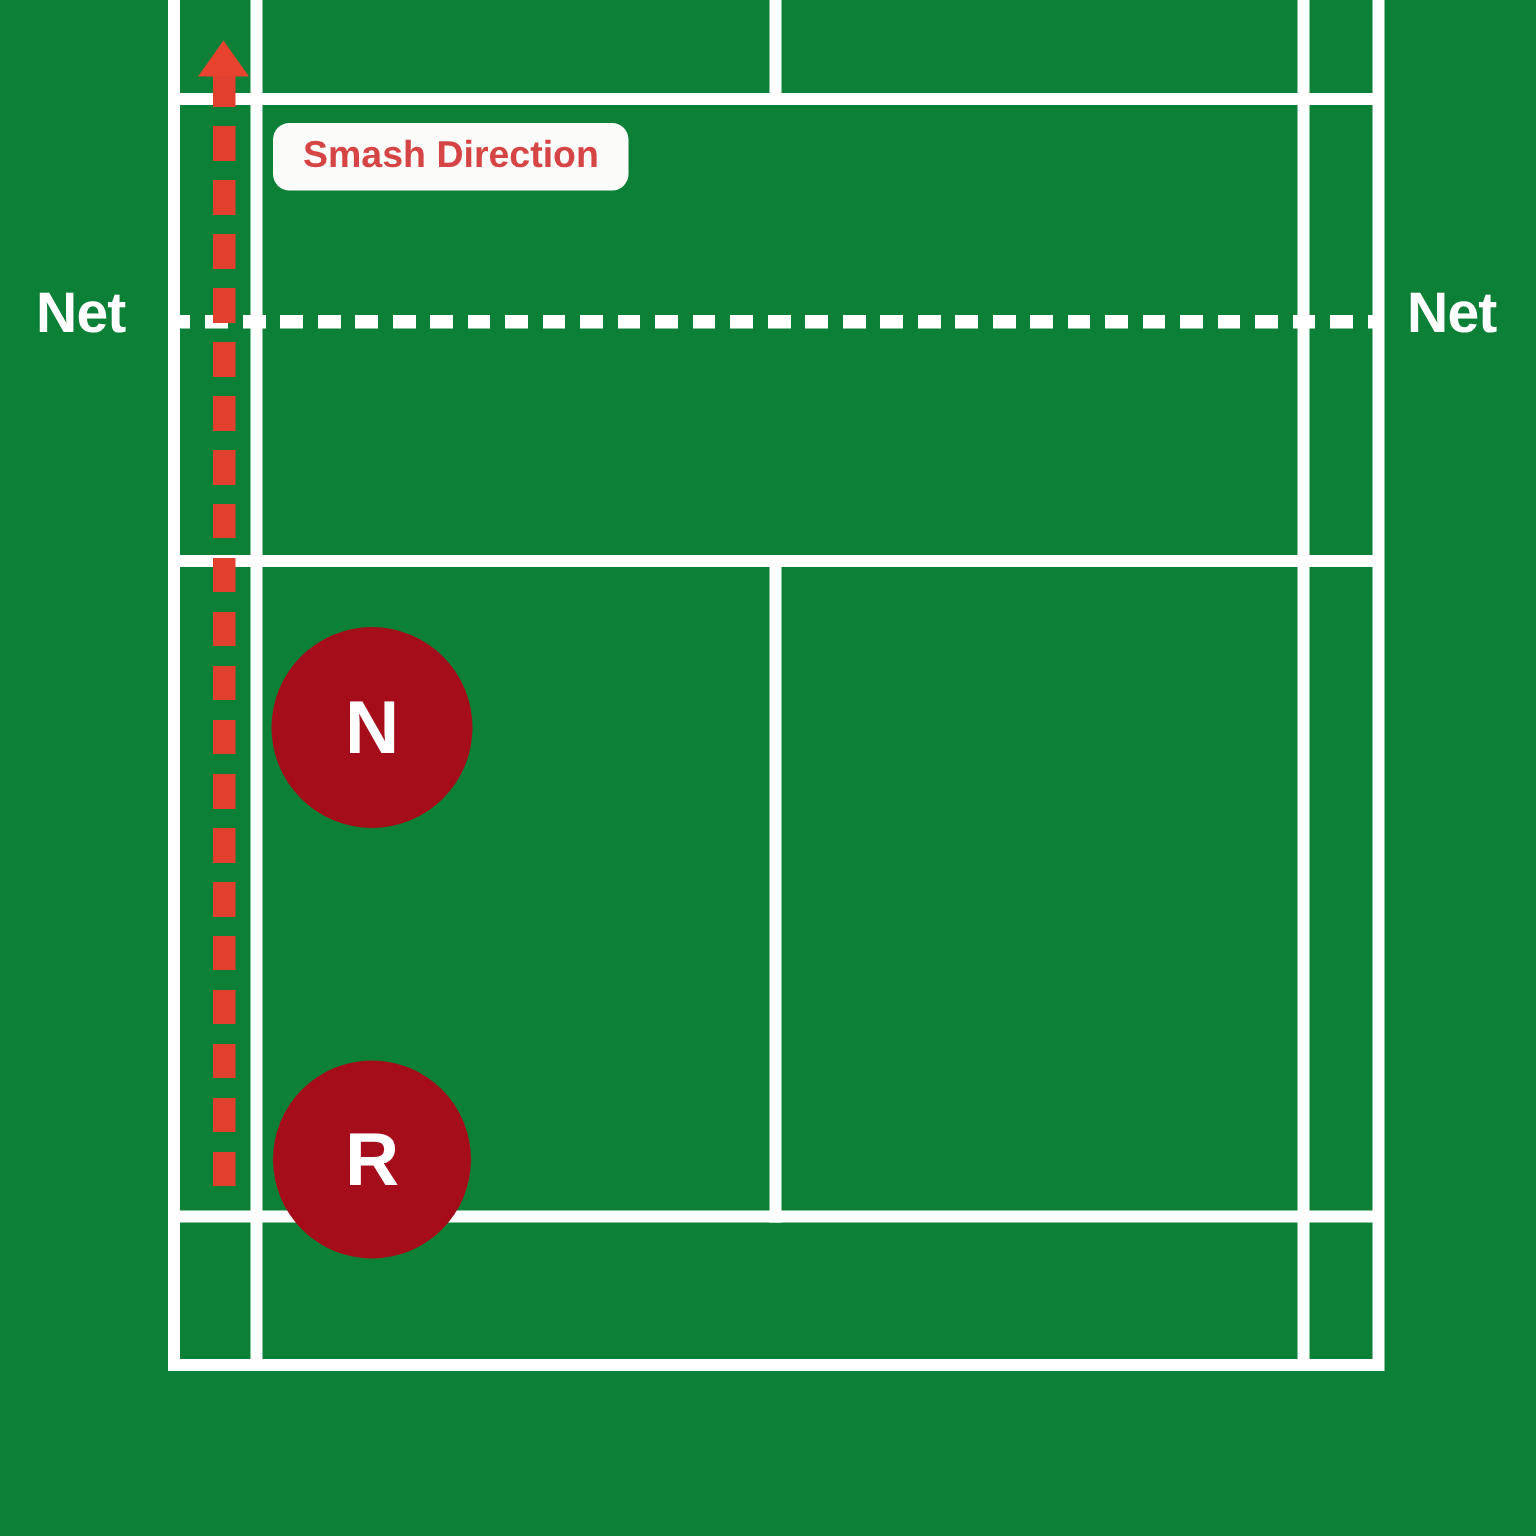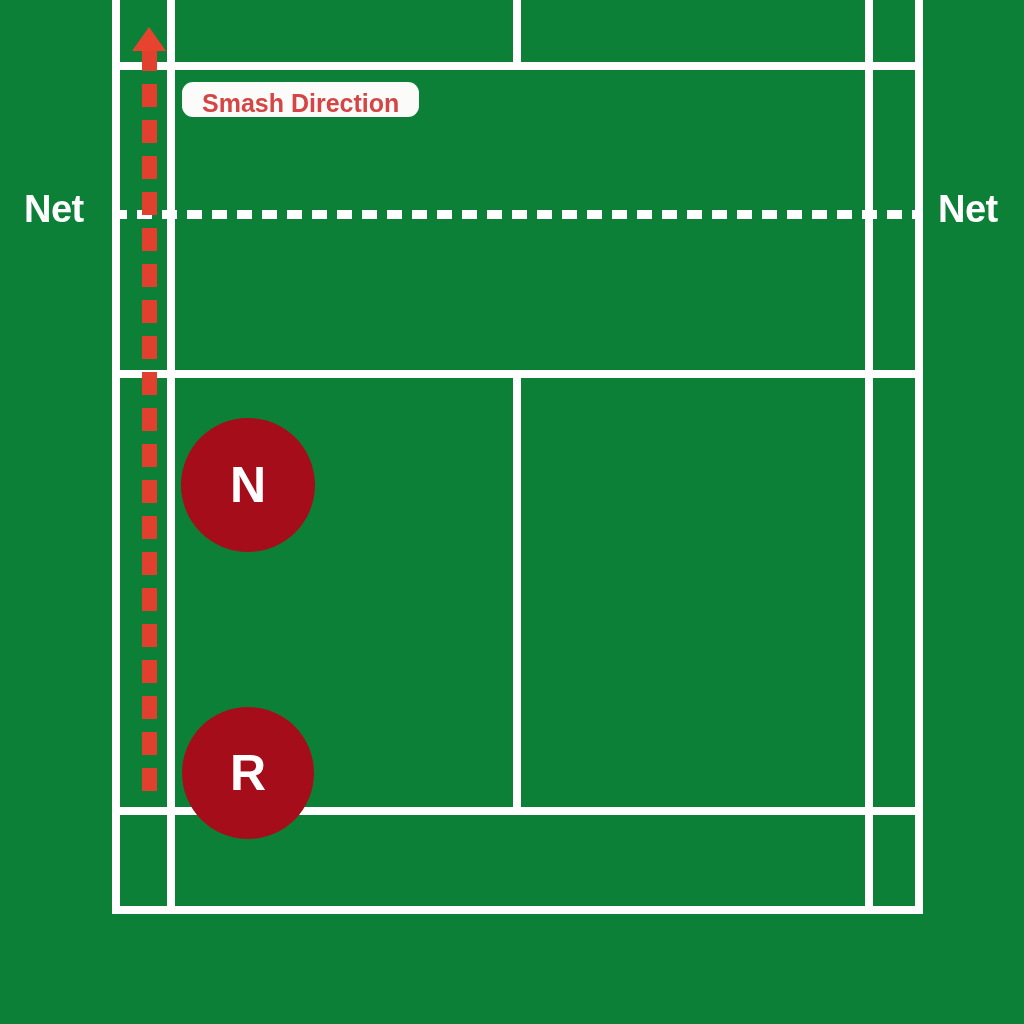--- a/index.html
+++ b/index.html
@@ -84,21 +84,21 @@
     border-left: 17px solid transparent;
     border-right: 17px solid transparent;
     border-bottom: 24px solid #e8432f;
   }
 
   
   #smash-direction-label {
     position: absolute;
     left: 182px;
     top: 82px;
-    padding: 9px 20px 1px 20px;
+    padding: 9px 20px 11px 20px;
     background: #fbfbf9;
     border-radius: 11px;
     color: #d64545;
     font-size: 25px;
     font-weight: bold;
     font-family: "Liberation Sans", sans-serif;
     line-height: 1;
     white-space: nowrap;
   }
 

